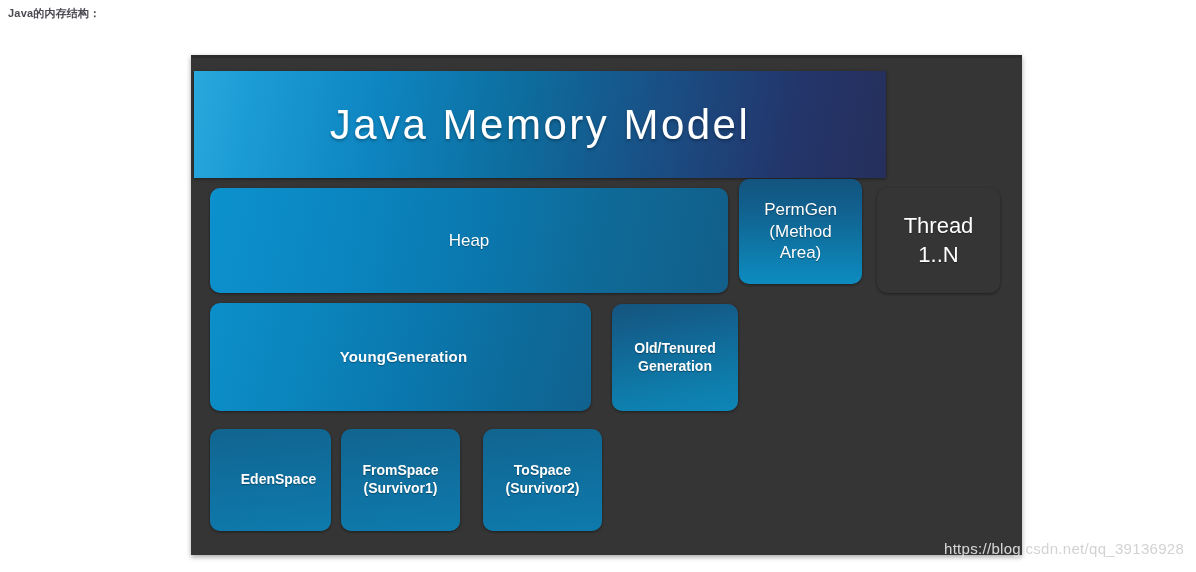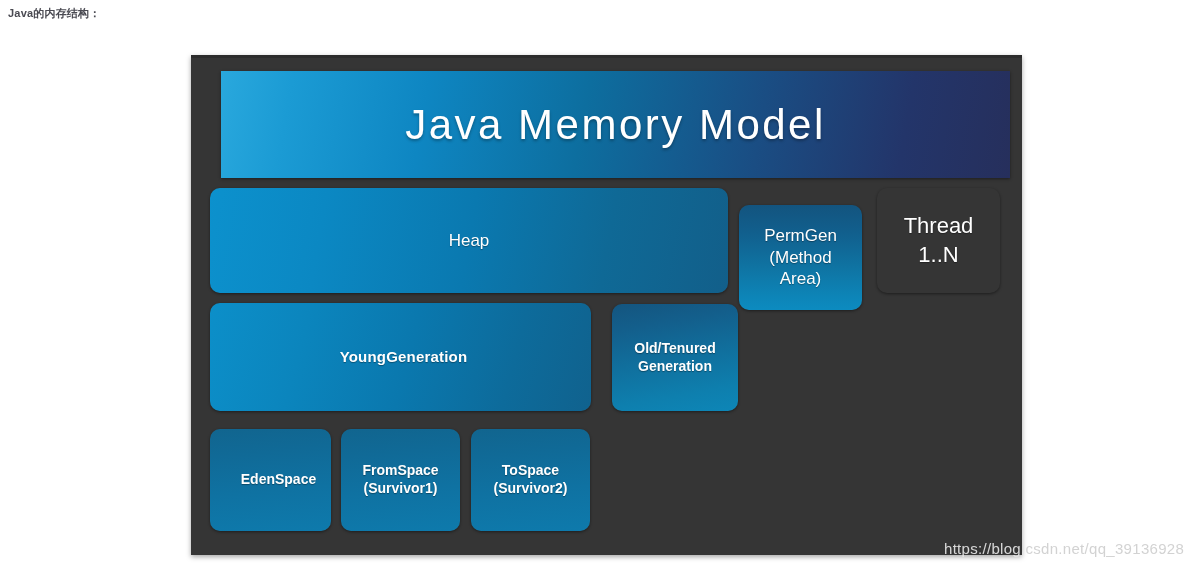--- a/index.html
+++ b/index.html
@@ -58,23 +58,23 @@
     box-sizing: border-box;
   }
   .block .label {
     line-height: 1.28;
     text-shadow: 0 1px 1px rgba(0,0,0,0.35);
     white-space: pre-line;
   }
 
   
   #block-title {
-    left: 30px;
+    left: 3px;
     top: 16px;
-    width: 789px;
+    width: 692px;
     height: 107px;
     border-radius: 0;
     background: linear-gradient(100deg,
         #29a8dd 0%,
         #1b9bd4 9%,
         #0e86c2 26%,
         #0d6e9f 46%,
         #1a4d83 68%,
         #23356a 86%,
         #262f5c 100%);
@@ -98,21 +98,21 @@
         #0a79b0 50%,
         #0f6996 76%,
         #125f8a 100%);
   }
   #block-heap .label {
     font-size: 17px;
   }
 
   #block-permgen {
     left: 548px;
-    top: 150px;
+    top: 124px;
     width: 123px;
     height: 105px;
     background: linear-gradient(180deg,
         #13547f 0%,
         #115f8d 26%,
         #0f74a3 60%,
         #0d85b8 88%,
         #0c8bc0 100%);
   }
   #block-permgen .label {
@@ -181,21 +181,21 @@
         #106a97 25%,
         #0f72a2 60%,
         #0e7aac 100%);
   }
   .space-block .label {
     font-size: 14px;
     font-weight: bold;
   }
   #block-eden  { left: 19px;  width: 121px; padding-left: 16px; }
   #block-from  { left: 150px; width: 119px; }
-  #block-to    { left: 280px; width: 119px; }
+  #block-to    { left: 292px; width: 119px; }
 
   
   #watermark {
     position: absolute;
     left: 944px;
     top: 540px;
     font-size: 15px;
     color: #cfcfcf;
     letter-spacing: 0.3px;
     white-space: nowrap;

